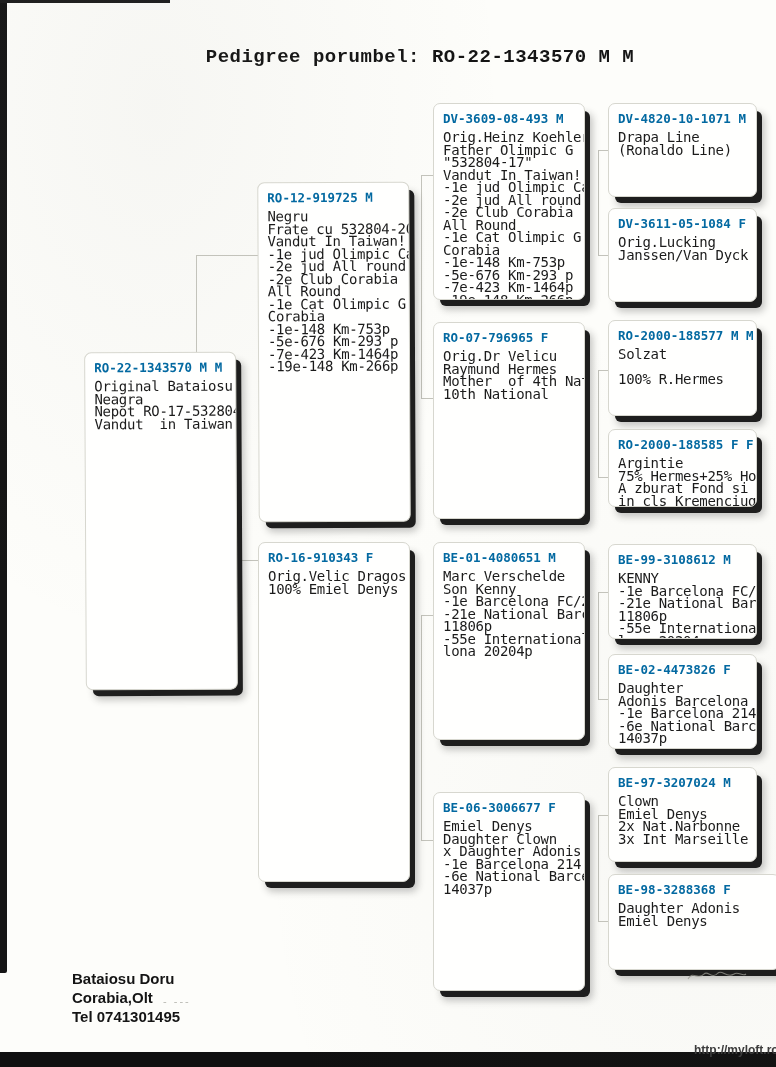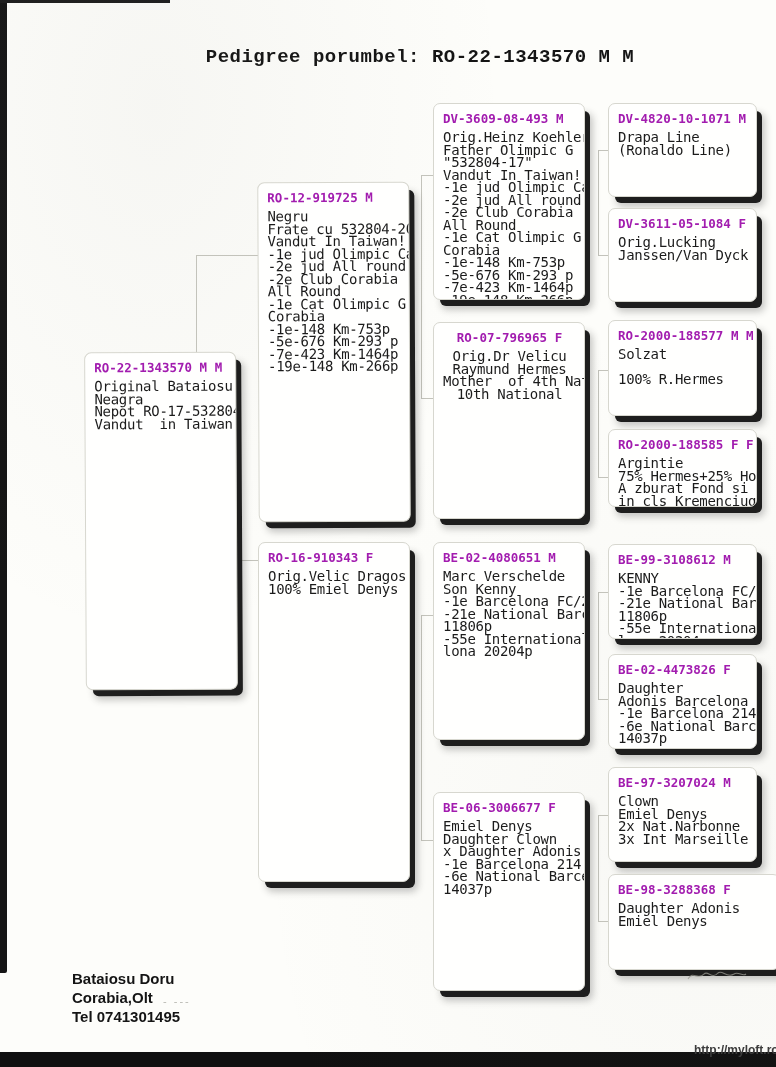--- a/index.html
+++ b/index.html
@@ -16,27 +16,27 @@
   .title{position:absolute;left:185px;top:46px;width:470px;text-align:center;
          font-family:"Liberation Mono",monospace;font-weight:bold;font-size:19px;
          letter-spacing:0.5px;color:#141414;white-space:pre;}
   
   .conn{position:absolute;background:#c3c3bb;z-index:1;}
   .v{width:1px;} .h{height:1px;}
   
   .card{position:absolute;z-index:2;background:#fffffe;border:1px solid #d7d7cf;border-radius:7px;
         padding:7px 8px 5px 9px;overflow:hidden;box-sizing:border-box;
         box-shadow:6px 7px 0 -1px #1e1e1e, 8px 10px 7px rgba(40,40,40,0.25);}
-  .ring{font-weight:bold;font-size:12.5px;line-height:15px;color:#a21caf;margin-bottom:5px;white-space:pre;}
+  .ring{font-weight:bold;font-size:12.5px;line-height:15px;color:#0369a1;margin-bottom:5px;white-space:pre;}
   .bodytext{font-size:14px;line-height:12.5px;letter-spacing:-0.3px;color:#1b1b1b;white-space:pre;}
   .g1c0{left:85px;top:352px;width:152px;height:338px;transform:rotate(-0.3deg);}
   .g2c0{left:258px;top:182px;width:152px;height:340px;transform:rotate(-0.25deg);}
   .g2c1{left:258px;top:542px;width:152px;height:340px;}
   .g3c0{left:433px;top:103px;width:152px;height:197px;}
-  .g3c1{left:433px;top:322px;width:152px;height:197px;text-align:center;}
+  .g3c1{left:433px;top:322px;width:152px;height:197px;}
   .g3c2{left:433px;top:542px;width:152px;height:198px;}
   .g3c3{left:433px;top:765px;width:152px;height:199px;margin-top:27px;}
   .g4c0{left:608px;top:103px;width:149px;height:94px;}
   .g4c1{left:608px;top:208px;width:149px;height:94px;}
   .g4c2{left:608px;top:320px;width:149px;height:96px;}
   .g4c3{left:608px;top:429px;width:149px;height:78px;}
   .g4c4{left:608px;top:544px;width:149px;height:95px;}
   .g4c5{left:608px;top:654px;width:149px;height:95px;}
   .g4c6{left:608px;top:767px;width:149px;height:95px;}
   .g4c7{left:608px;top:874px;width:172px;height:96px;}
@@ -133,21 +133,21 @@
 -19e-148 Km-266p</div>
   </div>
   <div class="card g3c1">
     <div class="ring">RO-07-796965 F</div>
     <div class="bodytext">Orig.Dr Velicu
 Raymund Hermes
 Mother  of 4th National
 10th National</div>
   </div>
   <div class="card g3c2">
-    <div class="ring">BE-02-4080651 M</div>
+    <div class="ring">BE-01-4080651 M</div>
     <div class="bodytext">Marc Verschelde
 Son Kenny
 -1e Barcelona FC/211p
 -21e National Barcelona
 11806p
 -55e International Barce
 lona 20204p</div>
   </div>
   <div class="card g3c3">
     <div class="ring">BE-06-3006677 F</div>

